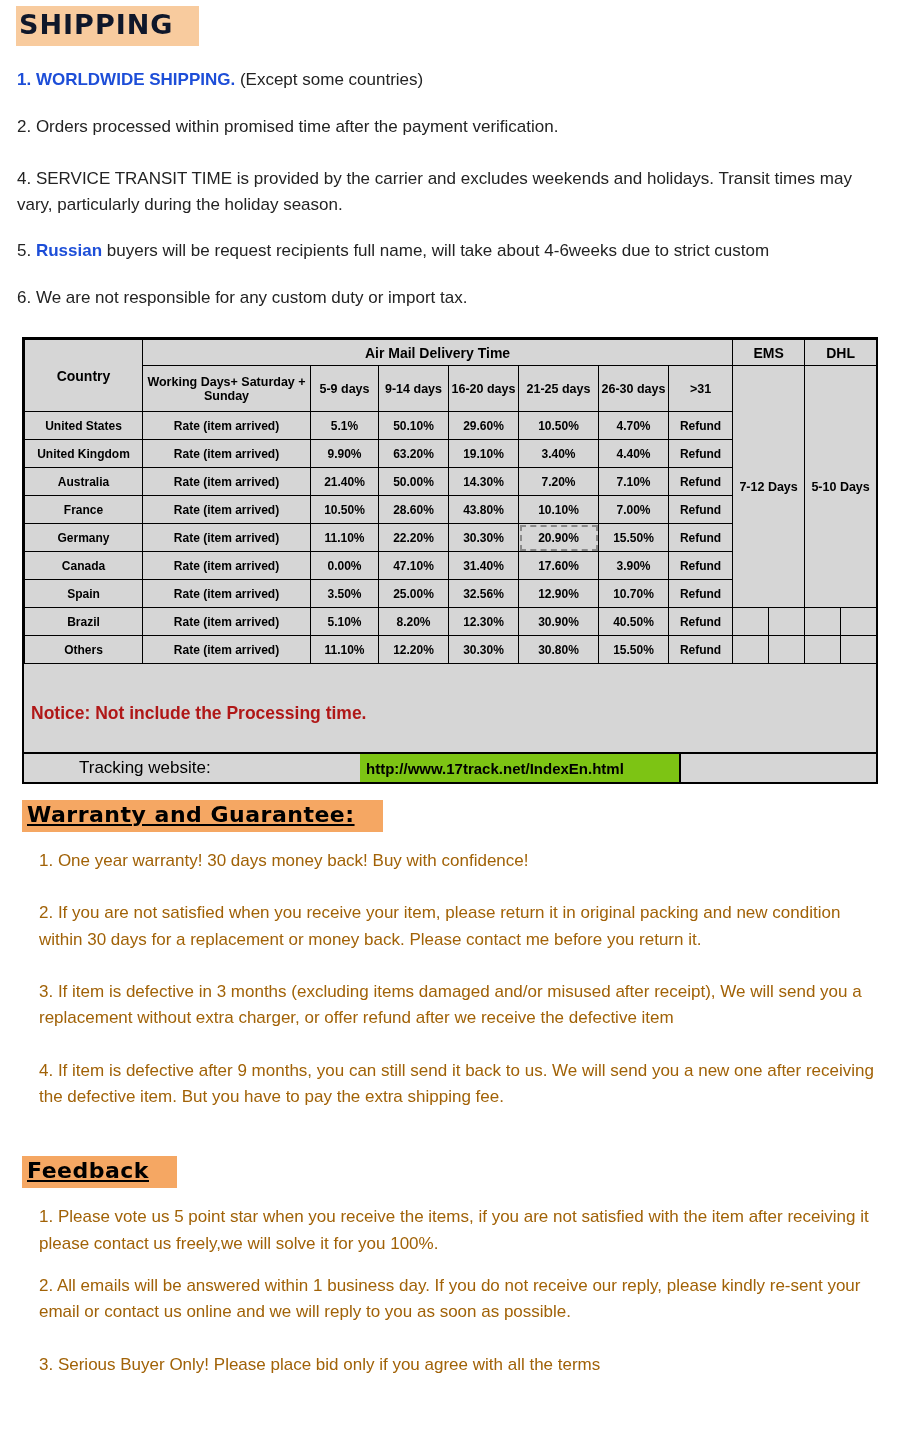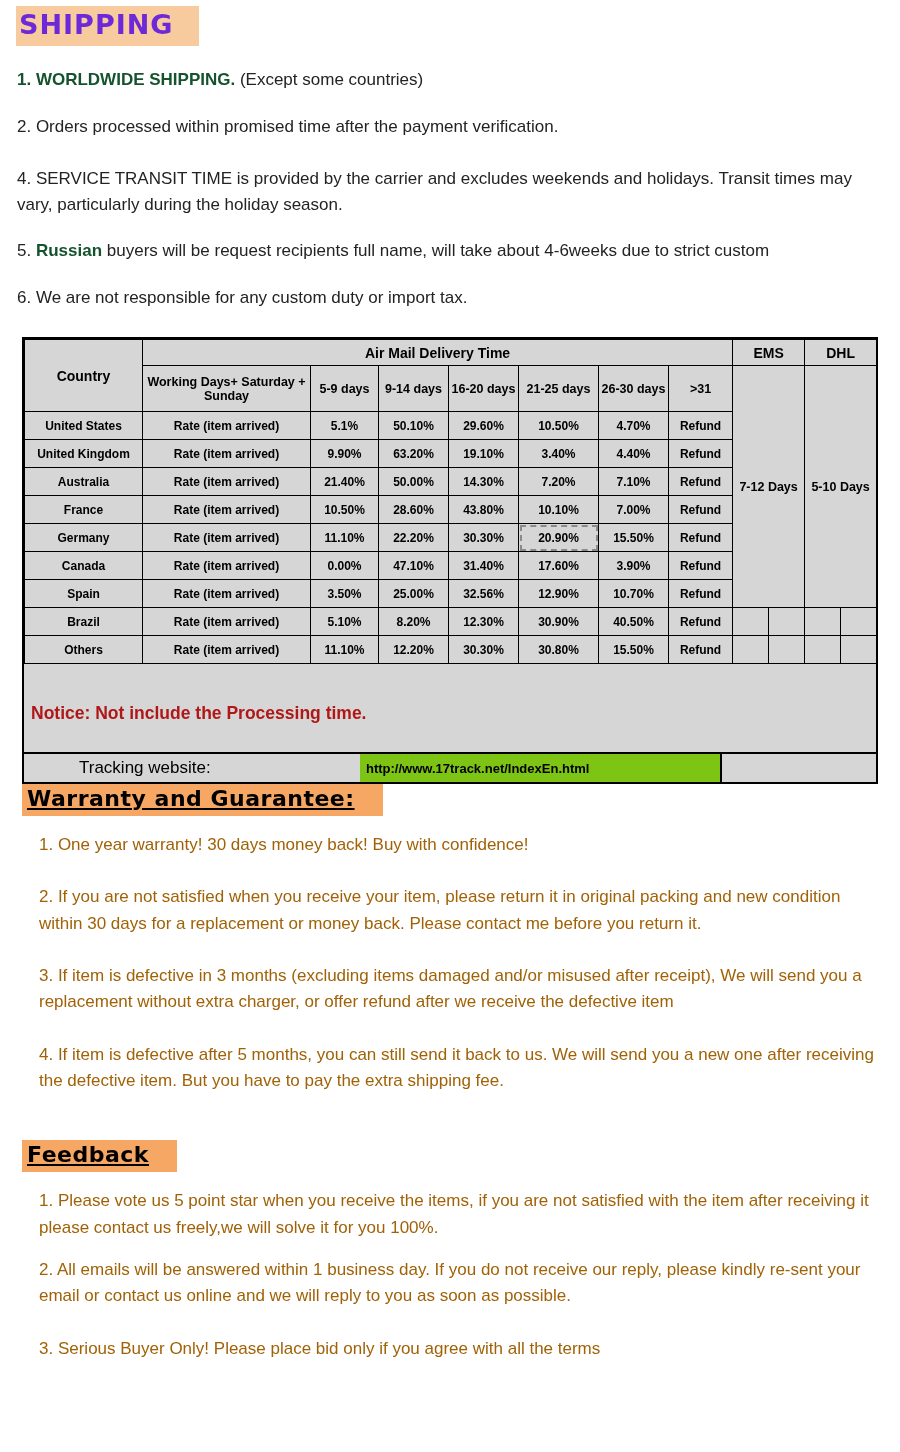--- a/index.html
+++ b/index.html
@@ -5,51 +5,51 @@
   html,body{margin:0;padding:0;}
   body{
     width:900px;height:1452px;background:#ffffff;
     font-family:"Liberation Sans",sans-serif;color:#222;overflow:hidden;
   }
   *{box-sizing:border-box;}
   .page{padding:6px 12px 0 14px;}
 
   
   .shipping-patch{display:inline-block;background:#f8cb9e;padding:3px 26px 6px 3px;margin-left:2px;}
-  .shipping-patch .patch-text{font-family:"DejaVu Sans",sans-serif;font-weight:800;font-size:27px;letter-spacing:1px;color:#6d28d9;}
+  .shipping-patch .patch-text{font-family:"DejaVu Sans",sans-serif;font-weight:800;font-size:27px;letter-spacing:1px;color:#0f172a;}
   .section-patch{display:inline-block;background:#f5a763;padding:2px 28px 5px 5px;margin-left:8px;}
   .section-patch .patch-text{font-family:"DejaVu Sans",sans-serif;font-weight:800;font-size:22px;letter-spacing:.5px;color:#000;text-decoration:underline;}
-  .mt-warranty{}
+  .mt-warranty{margin-top:16px;}
   .mt-feedback{margin-top:46px;}
 
   
   .para{font-size:17px;line-height:1.5;margin:21px 4px 0 3px;color:#232323;}
-  .para b{color:#14532d;}
+  .para b{color:#1d4ed8;}
   .gap-lg{margin-top:27px;}
   .wpara{font-size:17px;line-height:1.55;margin:16px 10px 0 25px;color:#a16207;}
   .gap-w{margin-top:26px;}
 
   
   .table-wrap{width:856px;margin:27px 0 0 8px;border:2px solid #000;background:#d6d6d6;}
   .ship-table{border-collapse:collapse;table-layout:fixed;width:100%;}
   .ship-table td{border:1px solid #000;text-align:center;vertical-align:middle;
     font-weight:bold;font-size:12px;padding:1px 2px;color:#000;overflow:hidden;}
   .hr1 td{height:26px;font-size:14px;}
   .hr2 td{height:46px;font-size:12.5px;}
   .drow td{height:28px;}
   .ems-cell,.dhl-cell{font-size:13px;}
   .dashed{outline:2px dashed #8a8a8a;outline-offset:-3px;}
 
   
   .notice-area{padding:39px 8px 28px 7px;}
   .notice-text{color:#b01717;font-weight:bold;font-size:17.5px;}
   .tracking-row{display:flex;align-items:stretch;border-top:2px solid #000;height:30px;font-size:17px;color:#000;}
   .tracking-label{width:288px;display:flex;align-items:center;padding-left:7px;margin-left:48px;}
-  .tracking-url{width:362px;background:#7dc414;display:flex;align-items:center;
-    font-weight:bold;font-size:13px;padding-left:6px;border-right:2px solid #000;color:#000;}
+  .tracking-url{width:321px;background:#7dc414;display:flex;align-items:center;
+    font-weight:bold;font-size:15px;padding-left:6px;border-right:2px solid #000;color:#000;}
   .tracking-rest{flex:1;}
 </style>
 </head>
 <body>
 
 <div class="page">
 
   <div class="shipping-patch">
     <span class="patch-text">SHIPPING</span>
   </div>
@@ -206,21 +206,21 @@
     </div>
   </div>
 
   <div class="section-patch mt-warranty">
     <span class="patch-text">Warranty and Guarantee:</span>
   </div>
 
   <p class="wpara">1. One year warranty! 30 days money back! Buy with confidence!</p>
   <p class="wpara gap-w">2. If you are not satisfied when you receive your item, please return it in original packing and new condition within 30 days for a replacement or money back. Please contact me before you return it.</p>
   <p class="wpara gap-w">3. If item is defective in 3 months (excluding items damaged and/or misused after receipt), We will send you a replacement without extra charger, or offer refund after we receive the defective item</p>
-  <p class="wpara gap-w">4. If item is defective after 5 months, you can still send it back to us. We will send you a new one after receiving the defective item. But you have to pay the extra shipping fee.</p>
+  <p class="wpara gap-w">4. If item is defective after 9 months, you can still send it back to us. We will send you a new one after receiving the defective item. But you have to pay the extra shipping fee.</p>
 
   <div class="section-patch mt-feedback">
     <span class="patch-text">Feedback</span>
   </div>
 
   <p class="wpara">1. Please vote us 5 point star when you receive the items, if you are not satisfied with the item after receiving it please contact us freely,we will solve it for you 100%.</p>
   <p class="wpara">2. All emails will be answered within 1 business day. If you do not receive our reply, please kindly re-sent your email or contact us online and we will reply to you as soon as possible.</p>
   <p class="wpara gap-w">3. Serious Buyer Only! Please place bid only if you agree with all the terms</p>
 
 </div>

